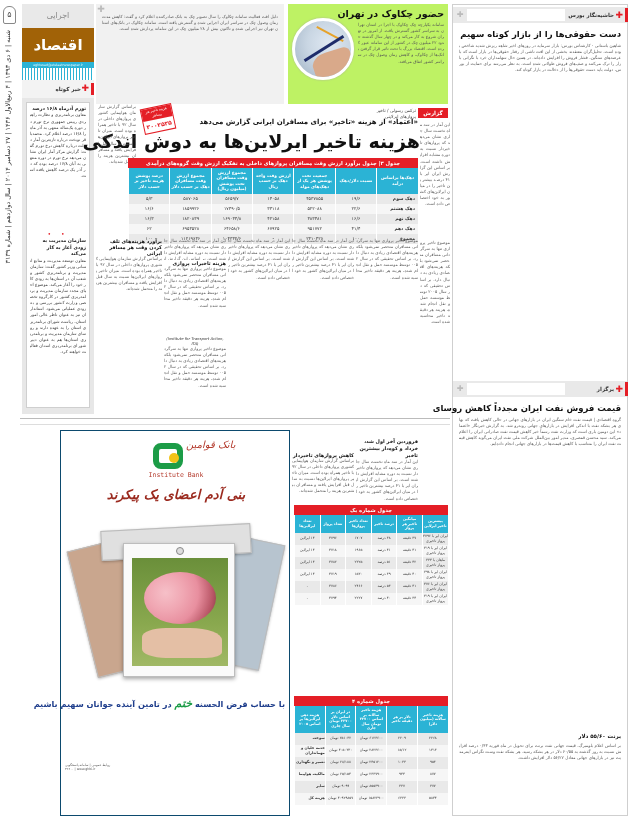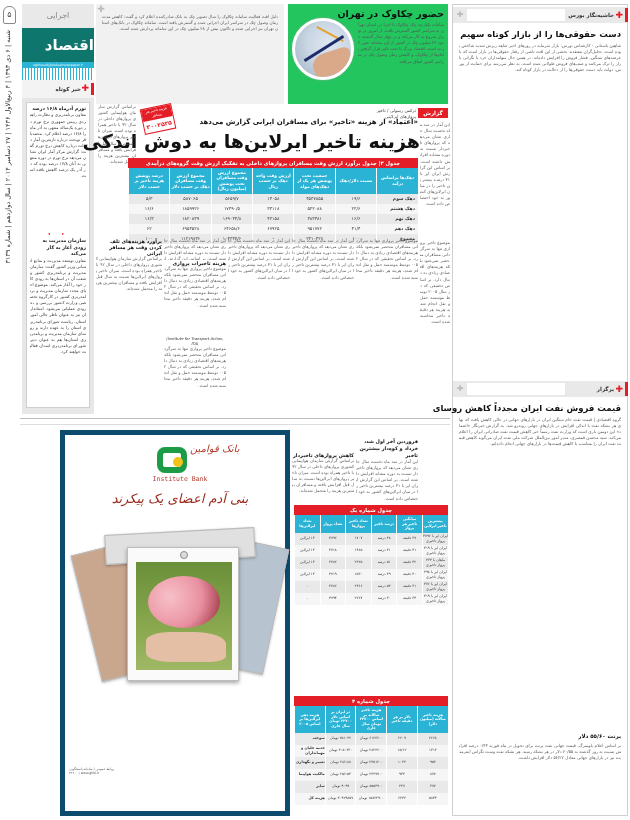--- a/index.html
+++ b/index.html
@@ -10,36 +10,36 @@
   .txt.dark { color: #333; }
 
   
   #date-strip { left: 0; top: 0; width: 20px; height: 420px; }
   #date-strip .vert { writing-mode: vertical-rl; transform: rotate(180deg); font-size: 6.5px; color: #333; font-family: "DejaVu Sans", sans-serif; white-space: nowrap; position: absolute; left: 4px; top: 30px; }
   #page-num { position: absolute; left: 3px; top: 6px; width: 13px; height: 18px; border: 1px solid #888; border-radius: 6px 6px 2px 2px; font-size: 8px; text-align: center; line-height: 16px; color: #555; }
 
   
   #section-box { left: 22px; top: 4px; width: 72px; height: 410px; background: #e7e7e7; }
   #section-logo { position: absolute; left: 0; top: 0; width: 72px; height: 24px; background: #e9e9e9; text-align: center; font-size: 8px; color: #888; line-height: 24px; font-family: "DejaVu Serif", serif; }
-  #section-title { position: absolute; left: 0; top: 24px; width: 72px; height: 34px; background: #0f766e; color: #fff; text-align: right; font-size: 15px; font-weight: bold; line-height: 34px; }
+  #section-title { position: absolute; left: 0; top: 24px; width: 72px; height: 34px; background: #a16207; color: #fff; text-align: center; font-size: 15px; font-weight: bold; line-height: 34px; }
   #section-email { position: absolute; left: 0; top: 58px; width: 72px; height: 6px; background: #2bb3d5; color: #e8f8ff; font-size: 3.2px; line-height: 6px; text-align: center; direction: ltr; overflow: hidden; }
   #section-stripes { position: absolute; left: 0; top: 64px; width: 72px; height: 12px; background: repeating-linear-gradient(to right, #2bb3d5 0, #2bb3d5 1.5px, #fff 1.5px, #fff 3px); }
   #short-news-head { position: absolute; left: 0; top: 76px; width: 72px; height: 18px; background: #f3f3f3; }
   #short-news-head .bar { position: absolute; right: 0; top: 3px; width: 3px; height: 12px; background: #e41e26; }
   #short-news-head .plus { position: absolute; right: 5px; top: 2px; color: #e41e26; font-size: 9px; line-height: 13px; }
   #short-news-head .lbl { position: absolute; right: 13px; top: 3px; font-size: 5.5px; font-weight: bold; color: #333; line-height: 12px; }
   #short-news-body { position: absolute; left: 4px; top: 98px; width: 64px; height: 306px; background: #fff; border: 1px solid #cfcfcf; padding: 3px; }
   .news-lead { font-size: 4.8px; font-weight: bold; color: #222; line-height: 6.4px; }
   .red-dots { text-align: center; color: #e41e26; font-size: 6px; line-height: 8px; letter-spacing: 4px; }
 
   
   #top-story-box { left: 96px; top: 4px; width: 188px; height: 100px; background: #f1f1f1; }
   #top-story-plus { left: 96px; top: 4px; width: 10px; height: 10px; color: #bbb; font-size: 9px; line-height: 10px; text-align: center; }
 
-  #chekavak { left: 288px; top: 4px; width: 160px; height: 100px; background: #22c55e; }
+  #chekavak { left: 288px; top: 4px; width: 160px; height: 100px; background: #bef264; }
   #chekavak-title { position: absolute; right: 4px; top: 4px; font-size: 9.5px; font-weight: bold; color: #111; }
   #chekavak-img { position: absolute; left: 4px; top: 14px; width: 62px; height: 62px; border-radius: 50%; border: 3px solid #fff; box-shadow: 0 0 2px #aaa; background: radial-gradient(circle at 60% 40%, #dfe8f2 0%, #c9d6e3 45%, #9fb1c4 100%); overflow: hidden; }
   #chekavak-img .hand { position: absolute; left: 18px; top: 30px; width: 40px; height: 26px; background: #d9a98a; border-radius: 40% 20% 30% 20%; transform: rotate(-18deg); }
   #chekavak-img .pen { position: absolute; left: 6px; top: 26px; width: 46px; height: 3px; background: #1e2c6b; transform: rotate(-32deg); }
   #chekavak-img .pen2 { position: absolute; left: 20px; top: 12px; width: 30px; height: 2px; background: #e6a22a; transform: rotate(28deg); }
 
   
   #report-tag { left: 418px; top: 108px; width: 30px; height: 10px; background: #e41e26; color: #fff; font-size: 5.5px; text-align: center; line-height: 10px; font-weight: bold; }
   #report-byline { left: 372px; top: 108px; width: 44px; height: 12px; font-size: 4.4px; color: #444; line-height: 6px; }
   #kicker { left: 136px; top: 118px; width: 282px; height: 12px; font-size: 7px; color: #111; text-align: right; font-weight: bold; white-space: nowrap; }
@@ -69,26 +69,26 @@
   .rc-title { position: absolute; right: 6px; font-size: 8.5px; font-weight: bold; color: #111; white-space: nowrap; }
   .rc-sub { position: absolute; right: 6px; font-size: 5.5px; font-weight: bold; color: #111; white-space: nowrap; }
 
   
   #table1 { left: 294px; top: 505px; width: 154px; }
   #table4 { left: 294px; top: 696px; width: 154px; }
   .tbl.small td { font-size: 3.6px; height: 12px; line-height: 5px; padding: 1px 0; }
   .tbl.small th { font-size: 3.6px; line-height: 4.6px; }
 
   
-  #ad { left: 60px; top: 430px; width: 230px; height: 386px; background: #fff; border: 5px solid #0c4a6e; }
+  #ad { left: 60px; top: 430px; width: 230px; height: 386px; background: #fff; border: 1px solid #0c4a6e; }
   #ad-logo { position: absolute; left: 92px; top: 12px; width: 30px; height: 26px; border: 6px solid #1c9c47; border-radius: 8px; background: #fff; }
   #ad-logo .dot { position: absolute; left: 10px; top: 4px; width: 10px; height: 10px; border-radius: 50%; background: #f2c318; }
   #ad-logo-fa { position: absolute; left: 125px; top: 8px; font-size: 10px; color: #b43b2d; font-family: "DejaVu Serif", serif; font-style: italic; }
   #ad-logo-en { position: absolute; left: 70px; top: 40px; width: 90px; text-align: center; font-size: 6.5px; color: #b43b2d; direction: ltr; font-family: "DejaVu Sans Mono", monospace; }
-  #ad-slogan { position: absolute; left: 20px; top: 56px; width: 190px; text-align: center; font-size: 13px; color: #9b2a1f; font-family: "DejaVu Serif", serif; font-style: italic; font-weight: normal; }
+  #ad-slogan { position: absolute; left: 20px; top: 56px; width: 190px; text-align: center; font-size: 13px; color: #9b2a1f; font-family: "DejaVu Serif", serif; font-style: italic; font-weight: bold; }
   #ad-photos { position: absolute; left: 20px; top: 90px; width: 192px; height: 170px; }
   .photo-back { position: absolute; background: #f3f3f3; border: 1px solid #bbb; box-shadow: 0 1px 3px rgba(0,0,0,0.3); }
   #photo-main { position: absolute; left: 42px; top: 22px; width: 112px; height: 134px; background: #fafafa; border: 1px solid #bdbdbd; box-shadow: 0 2px 4px rgba(0,0,0,0.35); }
   #photo-main .pic { position: absolute; left: 8px; top: 14px; width: 96px; height: 108px; background: linear-gradient(to bottom, #6a8f3a 0%, #89a84e 60%, #a0b865 100%); overflow: hidden; }
   #photo-main .flowers { position: absolute; left: 12px; top: 14px; width: 72px; height: 52px; border-radius: 50%; background: radial-gradient(circle at 30% 40%, #f6c0c8 0, #f0a7b3 30%, #e88f9f 55%, #b85565 80%, #6d2b37 100%); }
   #photo-main .hands { position: absolute; left: 10px; top: 70px; width: 80px; height: 30px; background: #e4bfa5; border-radius: 30% 40% 20% 30%; }
   #photo-main .pin { position: absolute; left: 52px; top: 3px; width: 8px; height: 8px; border-radius: 50%; border: 1.5px solid #888; background: #ddd; }
   #ad-cta { position: absolute; left: 6px; top: 266px; width: 218px; text-align: center; font-size: 8.2px; font-weight: bold; color: #1f3e8c; white-space: nowrap; }
   #ad-cta .green { color: #1c9c47; font-size: 11px; font-style: italic; font-family: "DejaVu Serif", serif; }
   #ad-list { position: absolute; left: 60px; top: 288px; width: 110px; }
@@ -377,20 +377,25 @@
     <div class="photo-back" style="left:104px; top:14px; width:88px; height:128px; transform:rotate(12deg); background:#b7c4cf;"></div>
     <div class="photo-back" style="left:20px; top:6px; width:150px; height:30px; transform:rotate(-3deg); background:#e0e0e0;"></div>
     <div id="photo-main">
       <div class="pin"></div>
       <div class="pic">
           <div class="flowers"></div>
           <div class="hands"></div>
         </div>
     </div>
   </div>
+  <div id="ad-cta">
+    <span>با حساب قرض الحسنه</span>
+    <span class="green">ختم</span>
+    <span>در تامین آینده جوانان سهیم باشیم</span>
+  </div>
   <div id="ad-footer">روابط عمومی | سامانه پاسخگویی ۳۲۶۰۰ | www.ghbi.ir</div>
 </div>
 
 <div id="right-col" class="abs">
   <div class="rc-head" style="top:2px;">
     <span class="bar"></span>
     <span class="plus">✚</span>
     <span class="lbl">حاشیه‌نگار بورس</span>
     <span class="white"></span>
     <span class="wplus">✚</span>

